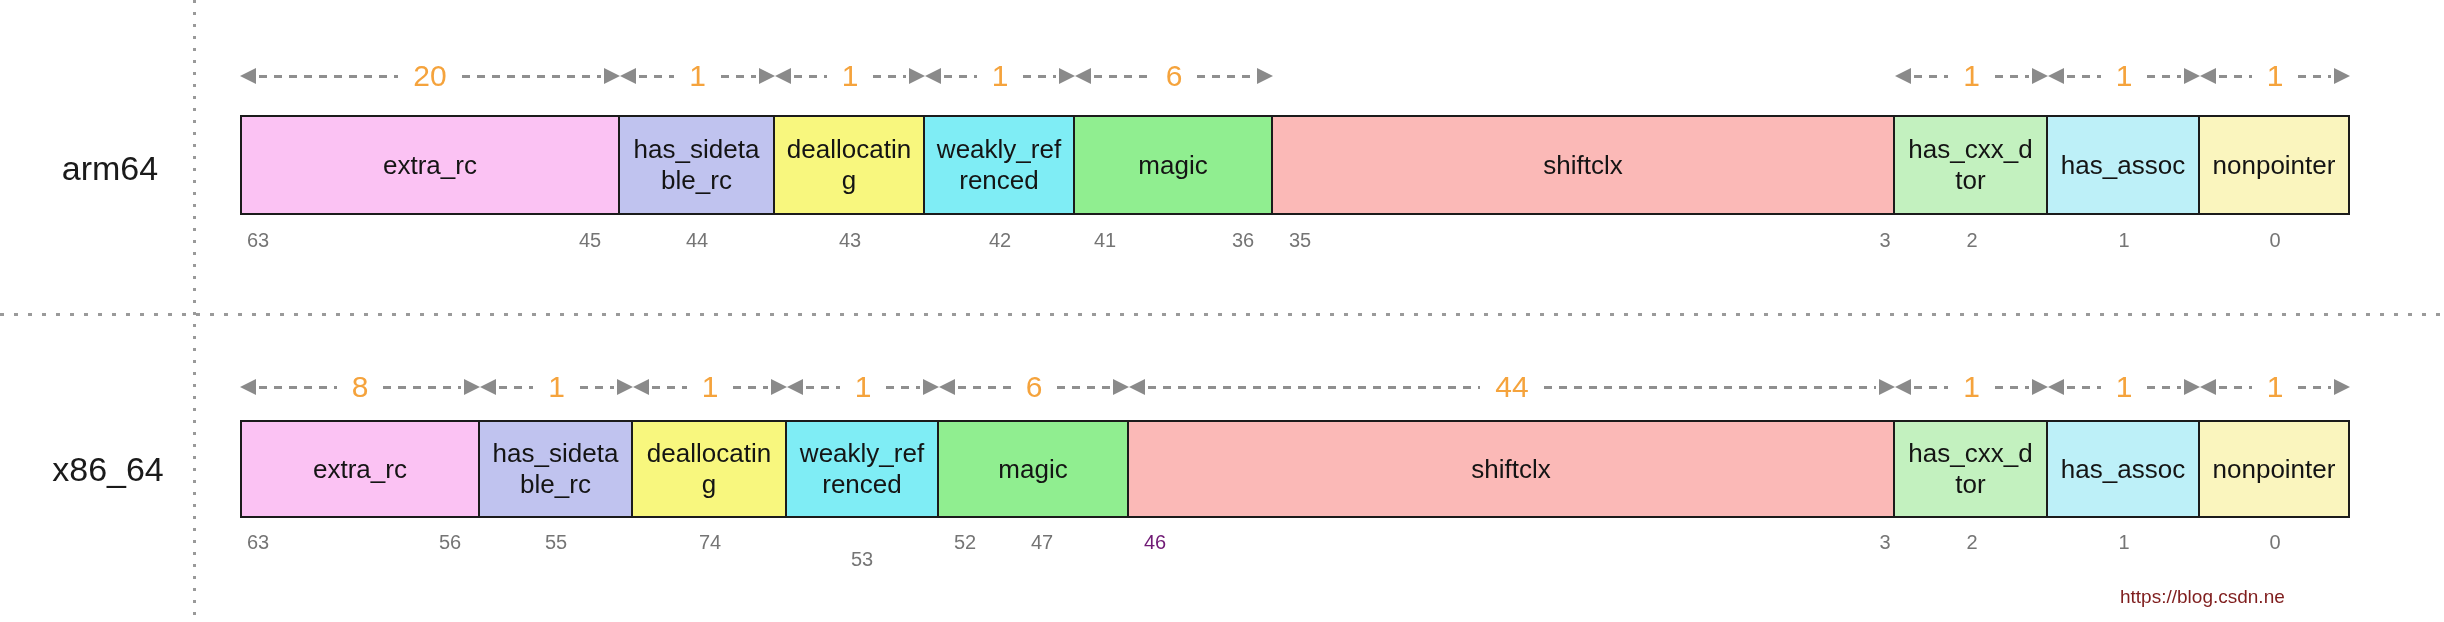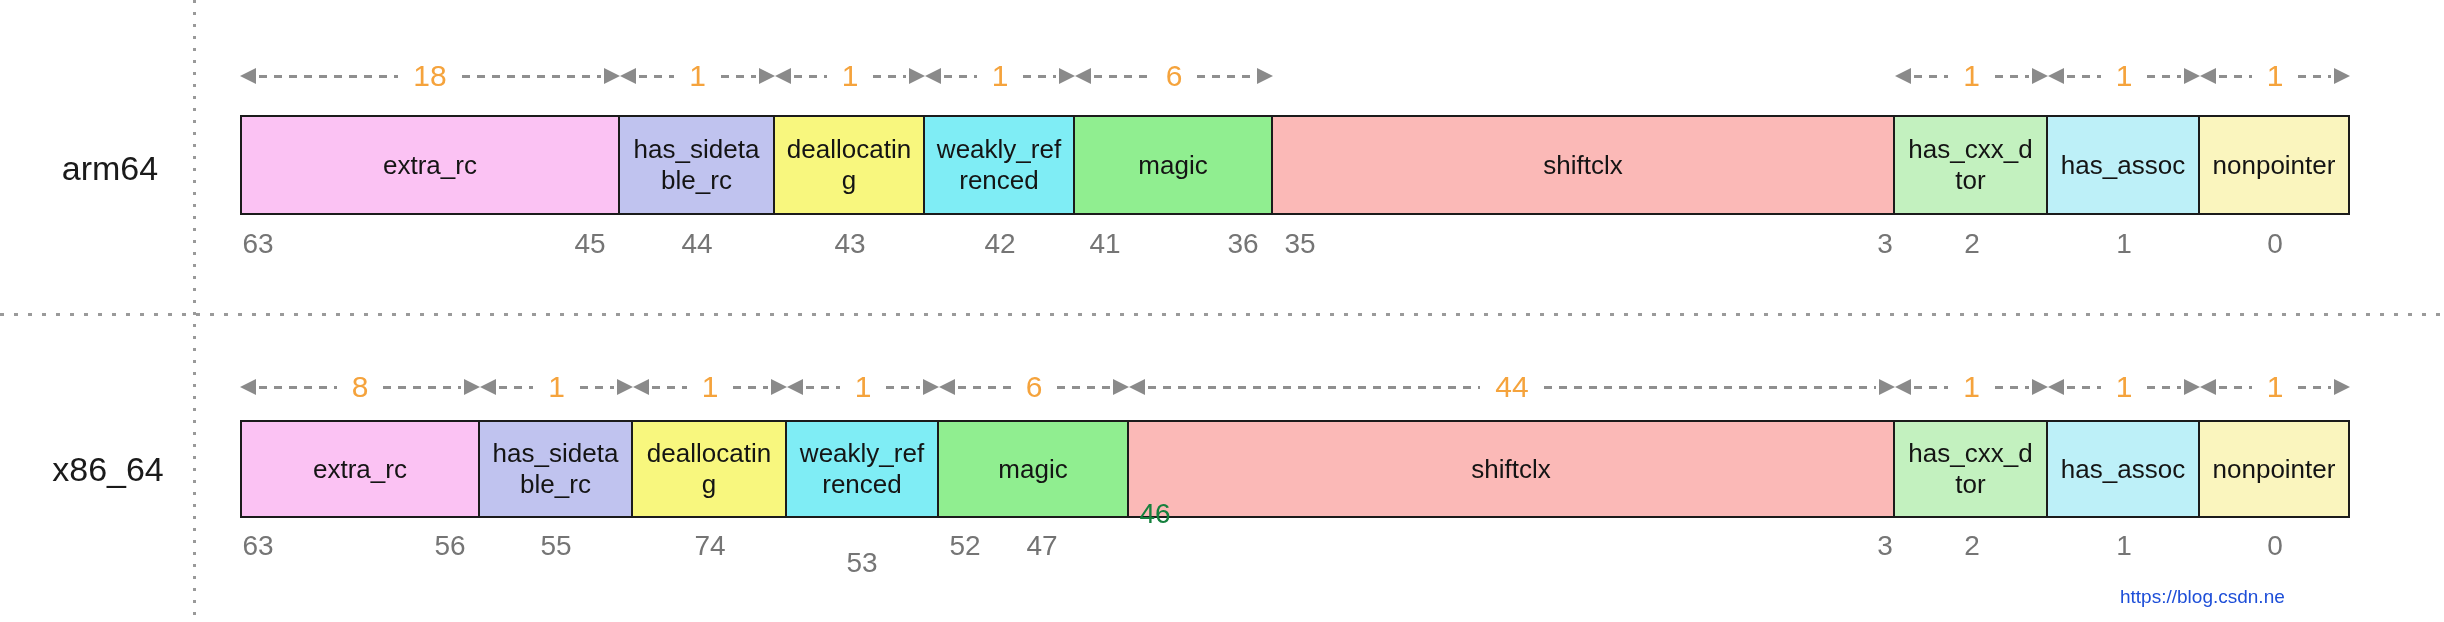--- a/index.html
+++ b/index.html
@@ -29,42 +29,42 @@
   .dash{flex:1 1 auto;height:3px;margin:0 3px;
     background:repeating-linear-gradient(to right,#8f8f8f 0 8px,transparent 8px 15px);}
   .bits{flex:0 0 auto;font-size:30px;color:#f5a33c;padding:0 12px;line-height:1;}
   .fbox{
     position:absolute;box-sizing:border-box;border:2px solid #1b1b1b;
     display:flex;align-items:center;justify-content:center;text-align:center;
   }
   .flabel{font-size:26px;line-height:1.18;color:#141414;}
   .bitnum{
     position:absolute;transform:translateX(-50%);
-    font-size:28px;color:#757575;line-height:1;white-space:nowrap;
+    font-size:20px;color:#757575;line-height:1;white-space:nowrap;
   }
   .wm-url{
-    position:absolute;left:2120px;top:586px;font-size:19px;color:#1d4ed8;white-space:nowrap;
+    position:absolute;left:2120px;top:586px;font-size:19px;color:#7f1d1d;white-space:nowrap;
   }
   .wm-site{
     position:absolute;left:2228px;top:584px;font-size:21px;color:#ababab;white-space:nowrap;margin-top:40px;
   }
 </style>
 </head>
 <body>
 
 <div id="stage">
   <div class="v-sep"></div>
   <div class="h-sep"></div>
   <span class="wm-url">https://blog.csdn.ne</span>
   <span class="wm-site">@稀土掘金技术社区</span>
 <div class="row-label" style="left: 110px; top: 168px;">arm64</div>
     <div class="arrow" style="left: 240px; top: 61px; width: 380px;">
       <div class="ah-left"></div>
       <div class="dash"></div>
-      <div class="bits">18</div>
+      <div class="bits">20</div>
       <div class="dash"></div>
       <div class="ah-right"></div>
     </div>
     <div class="fbox" style="left: 240px; width: 380px; top: 115px; height: 100px; background: rgb(251, 194, 243); border-color: rgb(27, 27, 27);">
       <div class="flabel">
         <div>extra_rc</div>
       </div>
     </div>
     <div class="arrow" style="left: 620px; top: 61px; width: 155px;">
       <div class="ah-left"></div>
@@ -284,18 +284,18 @@
         <div>nonpointer</div>
       </div>
     </div>
     <div class="bitnum" style="left: 258px; top: 532px; color: rgb(117, 117, 117);">63</div>
     <div class="bitnum" style="left: 450px; top: 532px; color: rgb(117, 117, 117);">56</div>
     <div class="bitnum" style="left: 556px; top: 532px; color: rgb(117, 117, 117);">55</div>
     <div class="bitnum" style="left: 710px; top: 532px; color: rgb(117, 117, 117);">74</div>
     <div class="bitnum" style="left: 862px; top: 549px; color: rgb(117, 117, 117);">53</div>
     <div class="bitnum" style="left: 965px; top: 532px; color: rgb(117, 117, 117);">52</div>
     <div class="bitnum" style="left: 1042px; top: 532px; color: #737373;">47</div>
-    <div class="bitnum" style="left: 1155px; top: 500px; color: #15803d;">46</div>
+    <div class="bitnum" style="left: 1155px; top: 532px; color: #701a75;">46</div>
     <div class="bitnum" style="left: 1885px; top: 532px; color: rgb(117, 117, 117);">3</div>
     <div class="bitnum" style="left: 1972px; top: 532px; color: rgb(117, 117, 117);">2</div>
     <div class="bitnum" style="left: 2124px; top: 532px; color: rgb(117, 117, 117);">1</div>
     <div class="bitnum" style="left: 2275px; top: 532px; color: rgb(117, 117, 117);">0</div>
   </div>
 
 </body></html>

